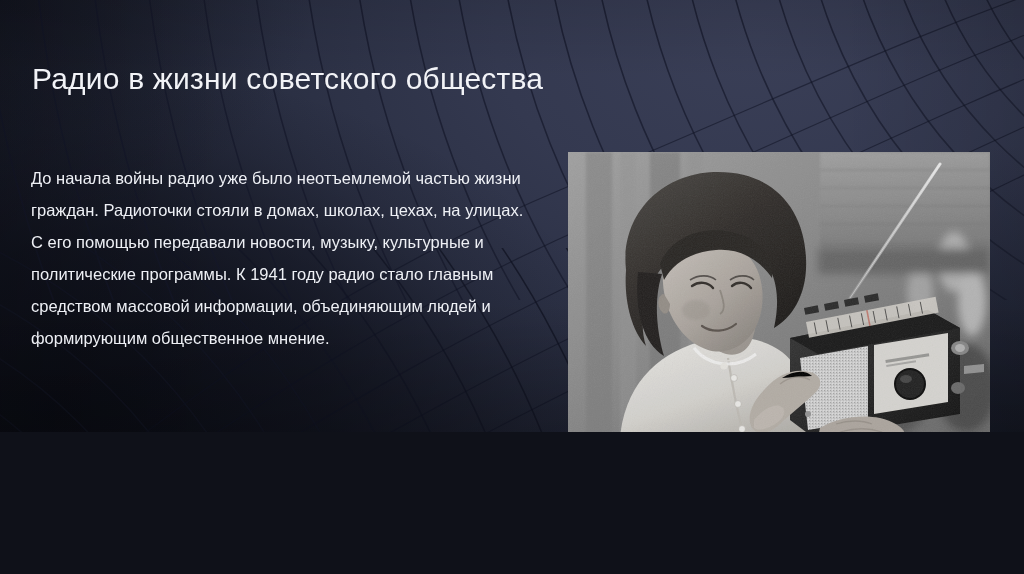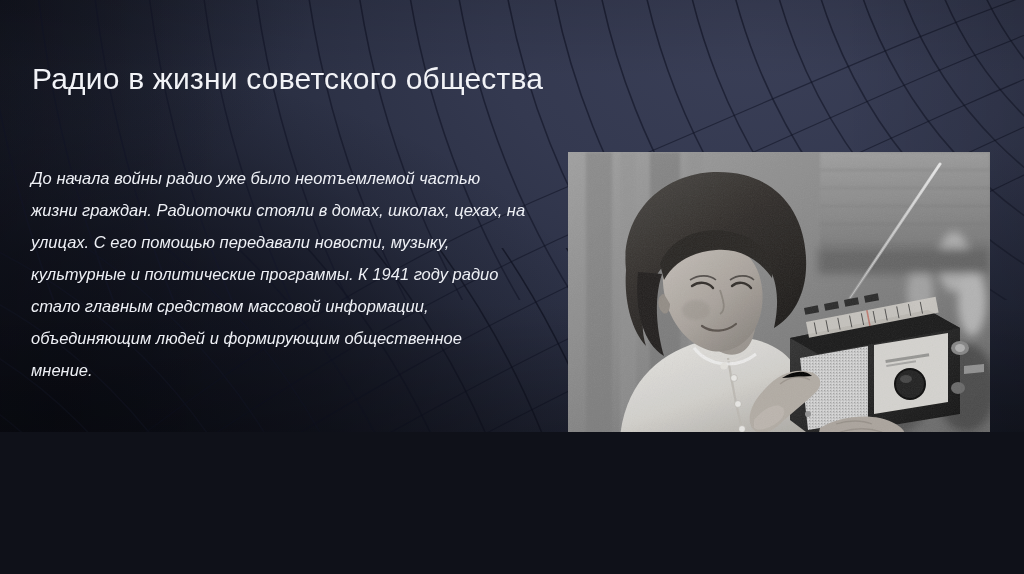--- a/index.html
+++ b/index.html
@@ -60,21 +60,20 @@
     left: 31px;
     top: 162px;
     width: 495px;
   }
   .para {
     color: #eef0f5;
     font-size: 16.5px;
     font-weight: 400;
     line-height: 32px;
     margin: 0;
-    font-style: italic;
   }
   .para + .para { margin-top: 16px; }
 
   
   #photo-frame {
     position: absolute;
     left: 568px;
     top: 152px;
     width: 422px;
     height: 285px;

